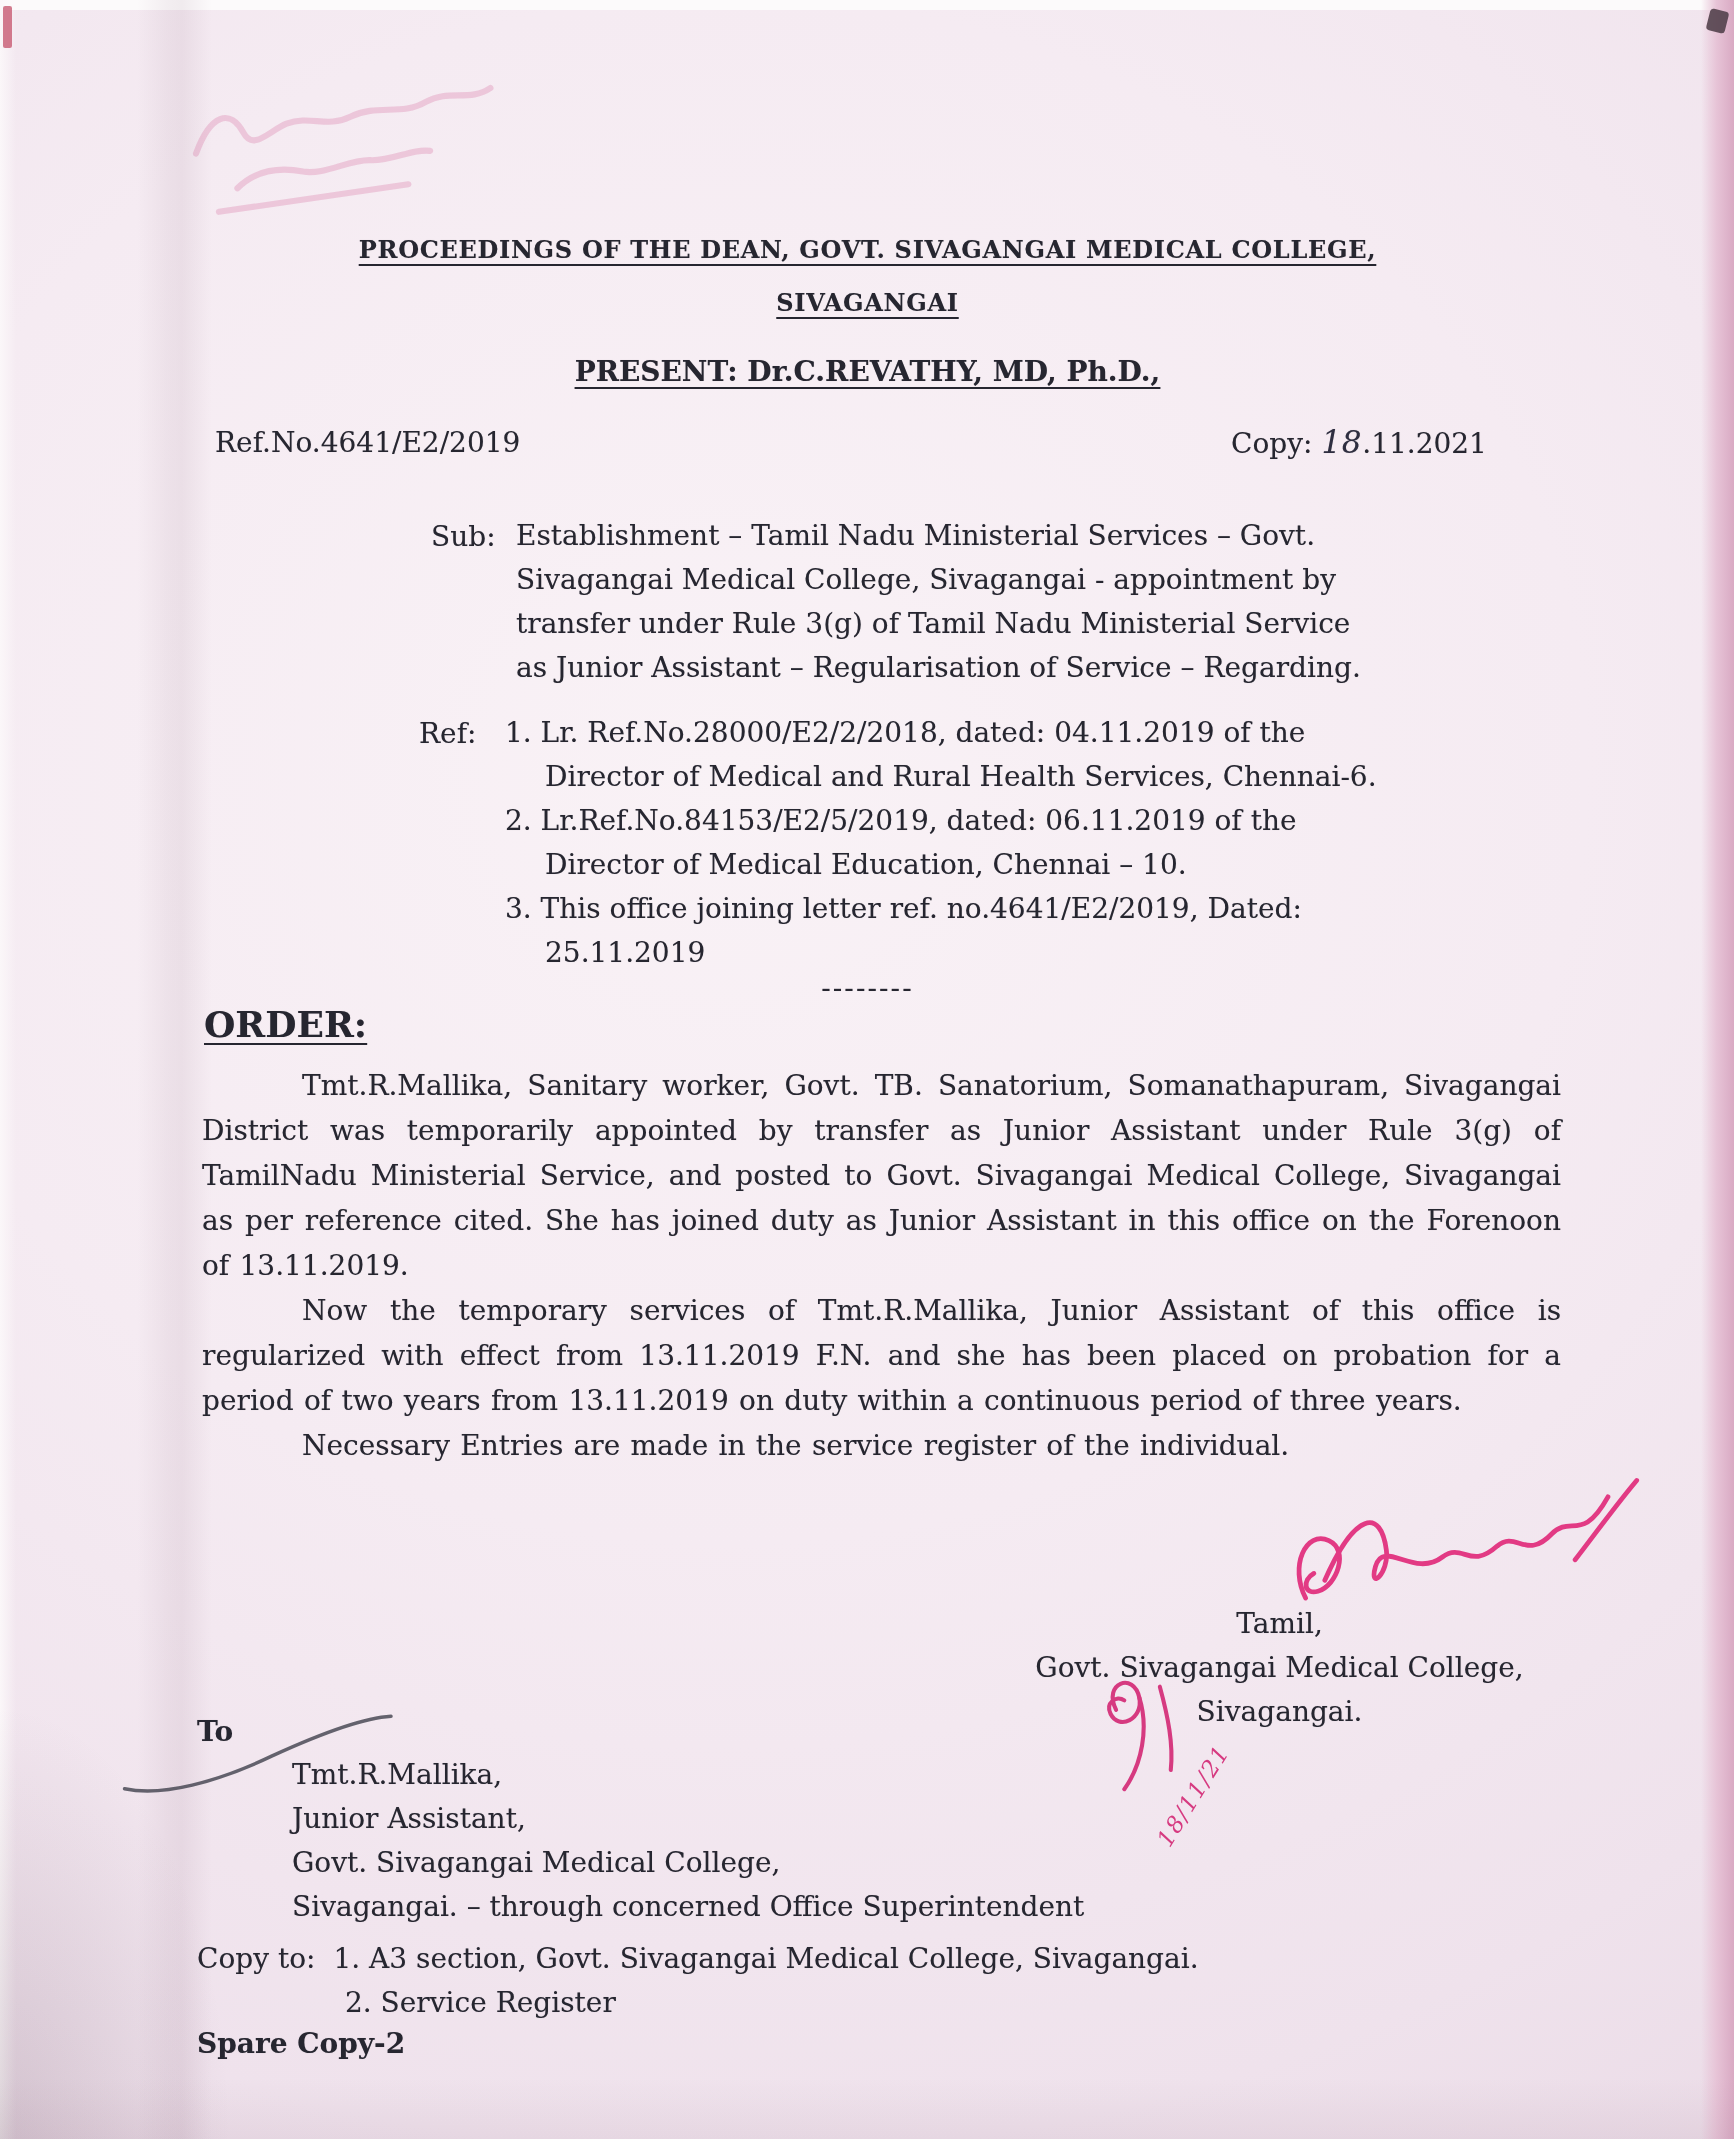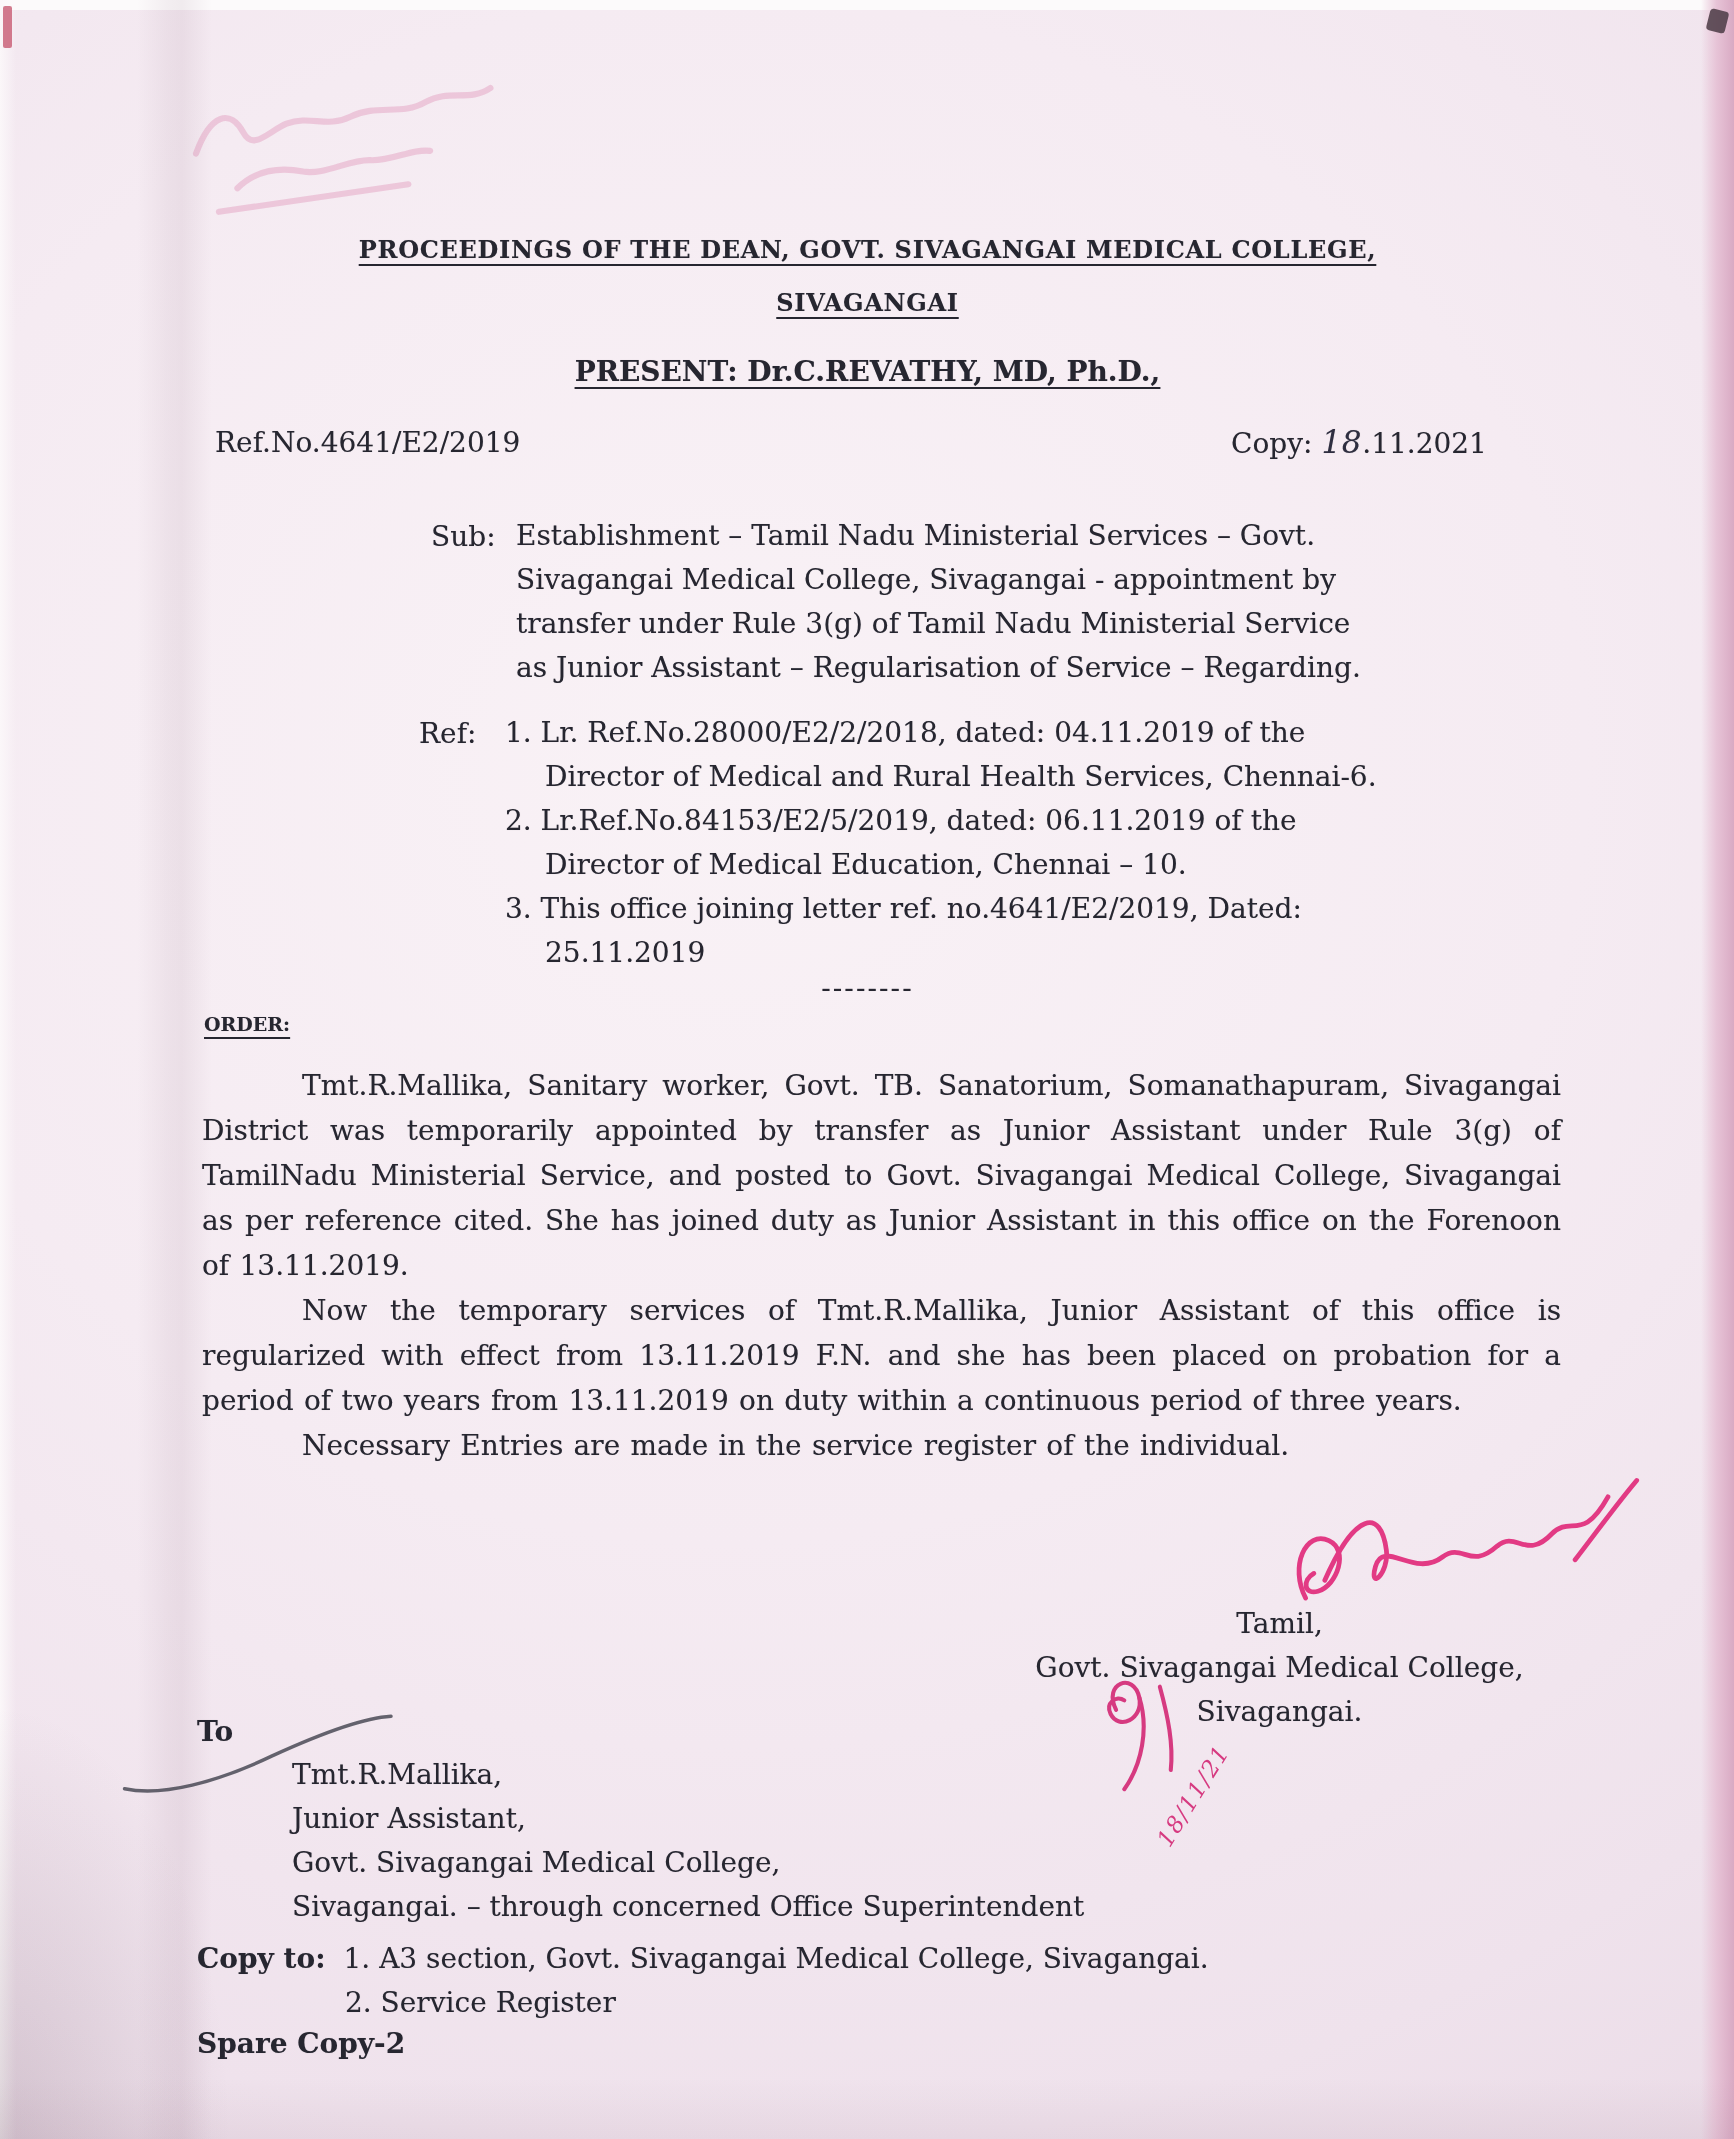--- a/index.html
+++ b/index.html
@@ -47,32 +47,32 @@
   .sub-lines { left:516px; top:514px; width:971px; }
   .sub-lines > div { line-height:44px; }
 
   .ref-label { left:419px; top:711px; }
   .ref-lines { left:505px; top:711px; width:999px; }
   .rline { line-height:44px; }
   .cont { padding-left:40px; }
 
   .separator { top:965px; left:0; width:100%; text-align:center; letter-spacing:2.1px; }
 
-  .order-heading { left:204px; top:1002px; font-weight:700; font-size:19px; }
+  .order-heading { left:204px; top:1002px; font-weight:700; font-size:36px; }
 
   .paras { left:202px; top:1063px; width:1359px; text-align:justify; }
   .para { text-indent:100px; margin:0; word-spacing:1.4px; }
 
   .dean-block { left:999px; top:1602px; width:561px; text-align:center; line-height:44px; }
 
   .to-label { left:197px; top:1709px; font-weight:700; }
   .to-lines { left:292px; top:1753px; line-height:44px; }
 
   .copy-row { left:197px; top:1936px; display:flex; gap:18px; }
-  .copy-label { font-weight:700; }
+  .copy-label { font-weight:400; }
   .copy-item2 { left:345px; top:1980px; }
   .spare { left:197px; top:2021px; font-weight:700; }
 
   .hand-date { left:1163px; top:1832px; font-size:23px; color:#d63a80;
     transform: rotate(-58deg); transform-origin:0 50%; font-style:italic; letter-spacing:1.4px;
     text-shadow:none; line-height:24.6px; }
 </style>
 </head>
 <body>
 

